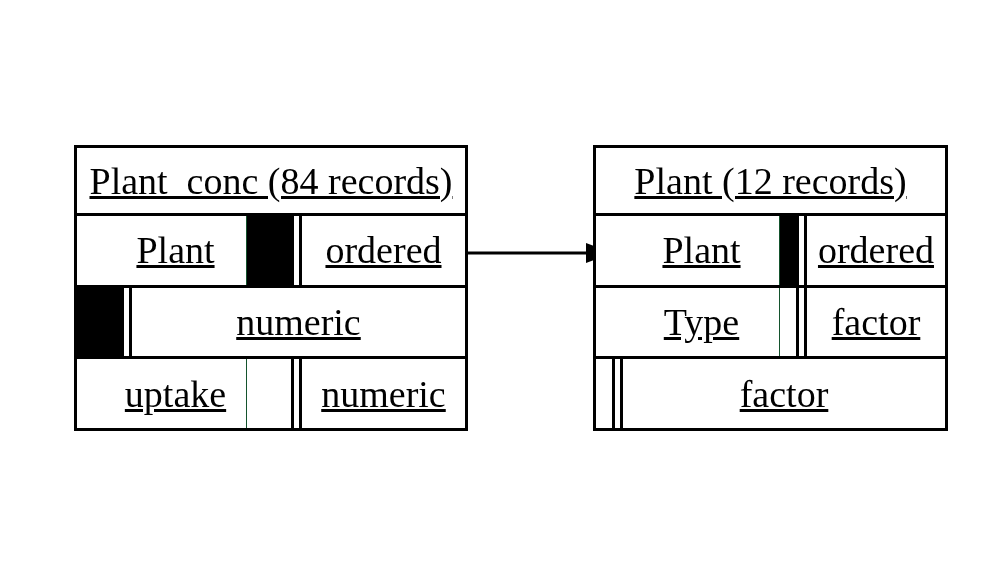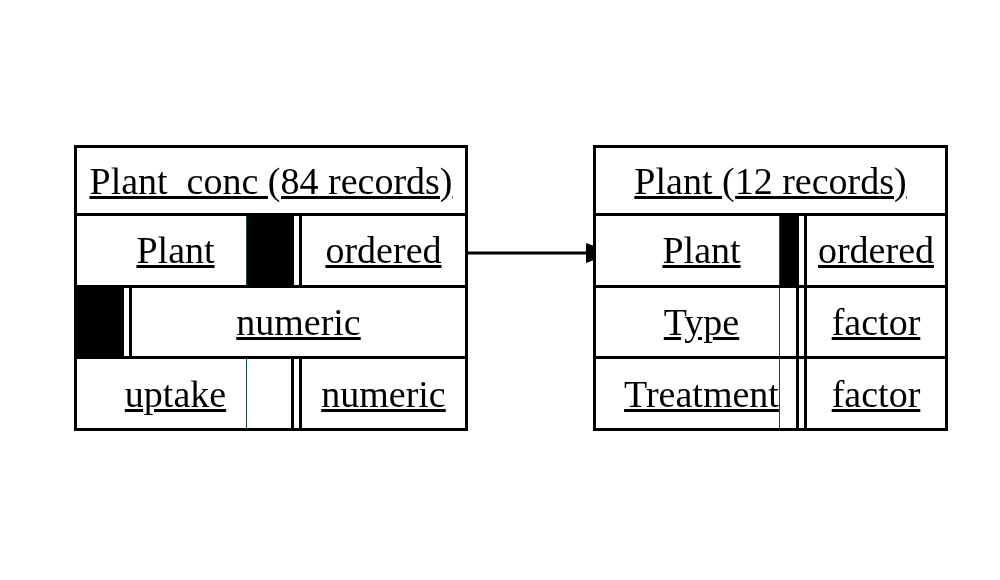--- a/index.html
+++ b/index.html
@@ -115,19 +115,18 @@
       <div class="cell ctype">ordered</div>
     </div>
 
     <div class="trow">
       <div class="cell cname">Type</div>
       <div class="cell ckey"></div>
       <div class="cell ctype">factor</div>
     </div>
 
     <div class="trow">
-      <div class="cell cname">Treatment</div>
       <div class="cell ckey"></div>
       <div class="cell ctype">factor</div>
     </div>
   </div>
 
 </div>
 
 </body></html>

